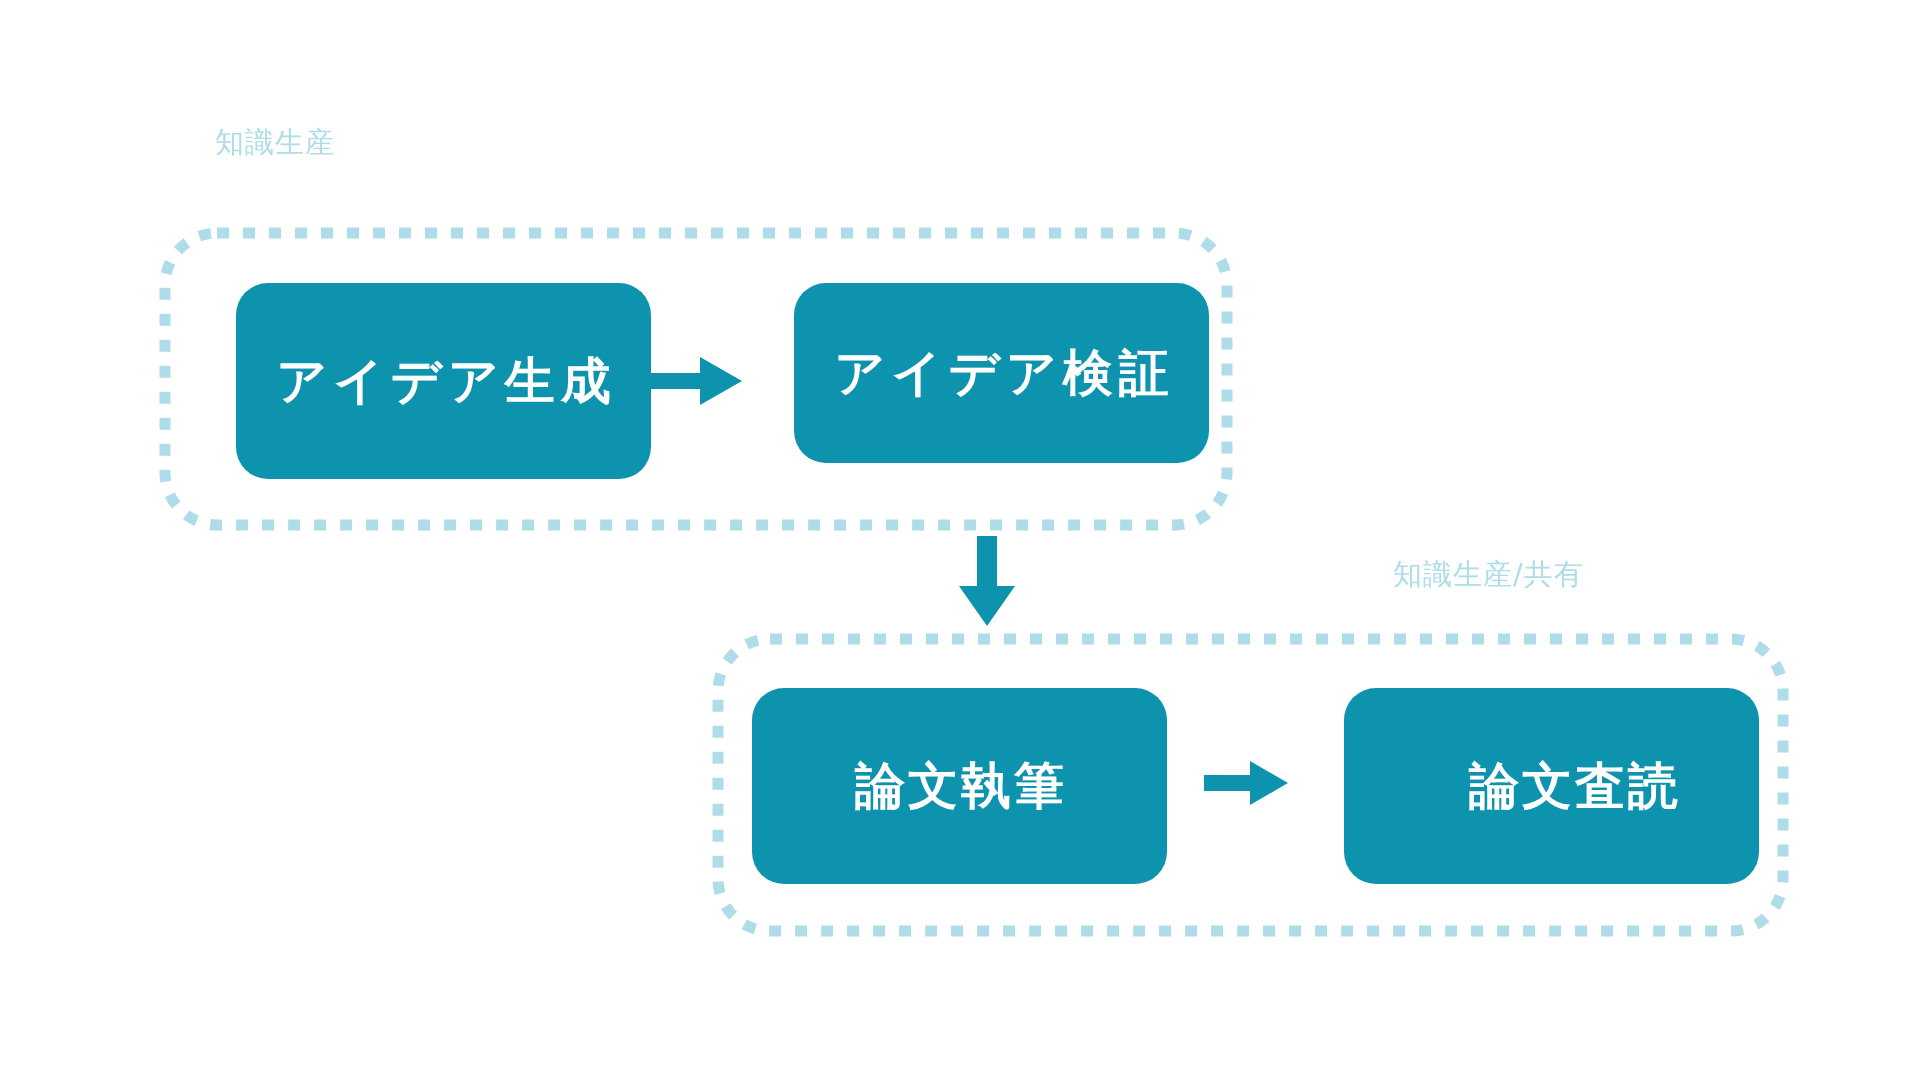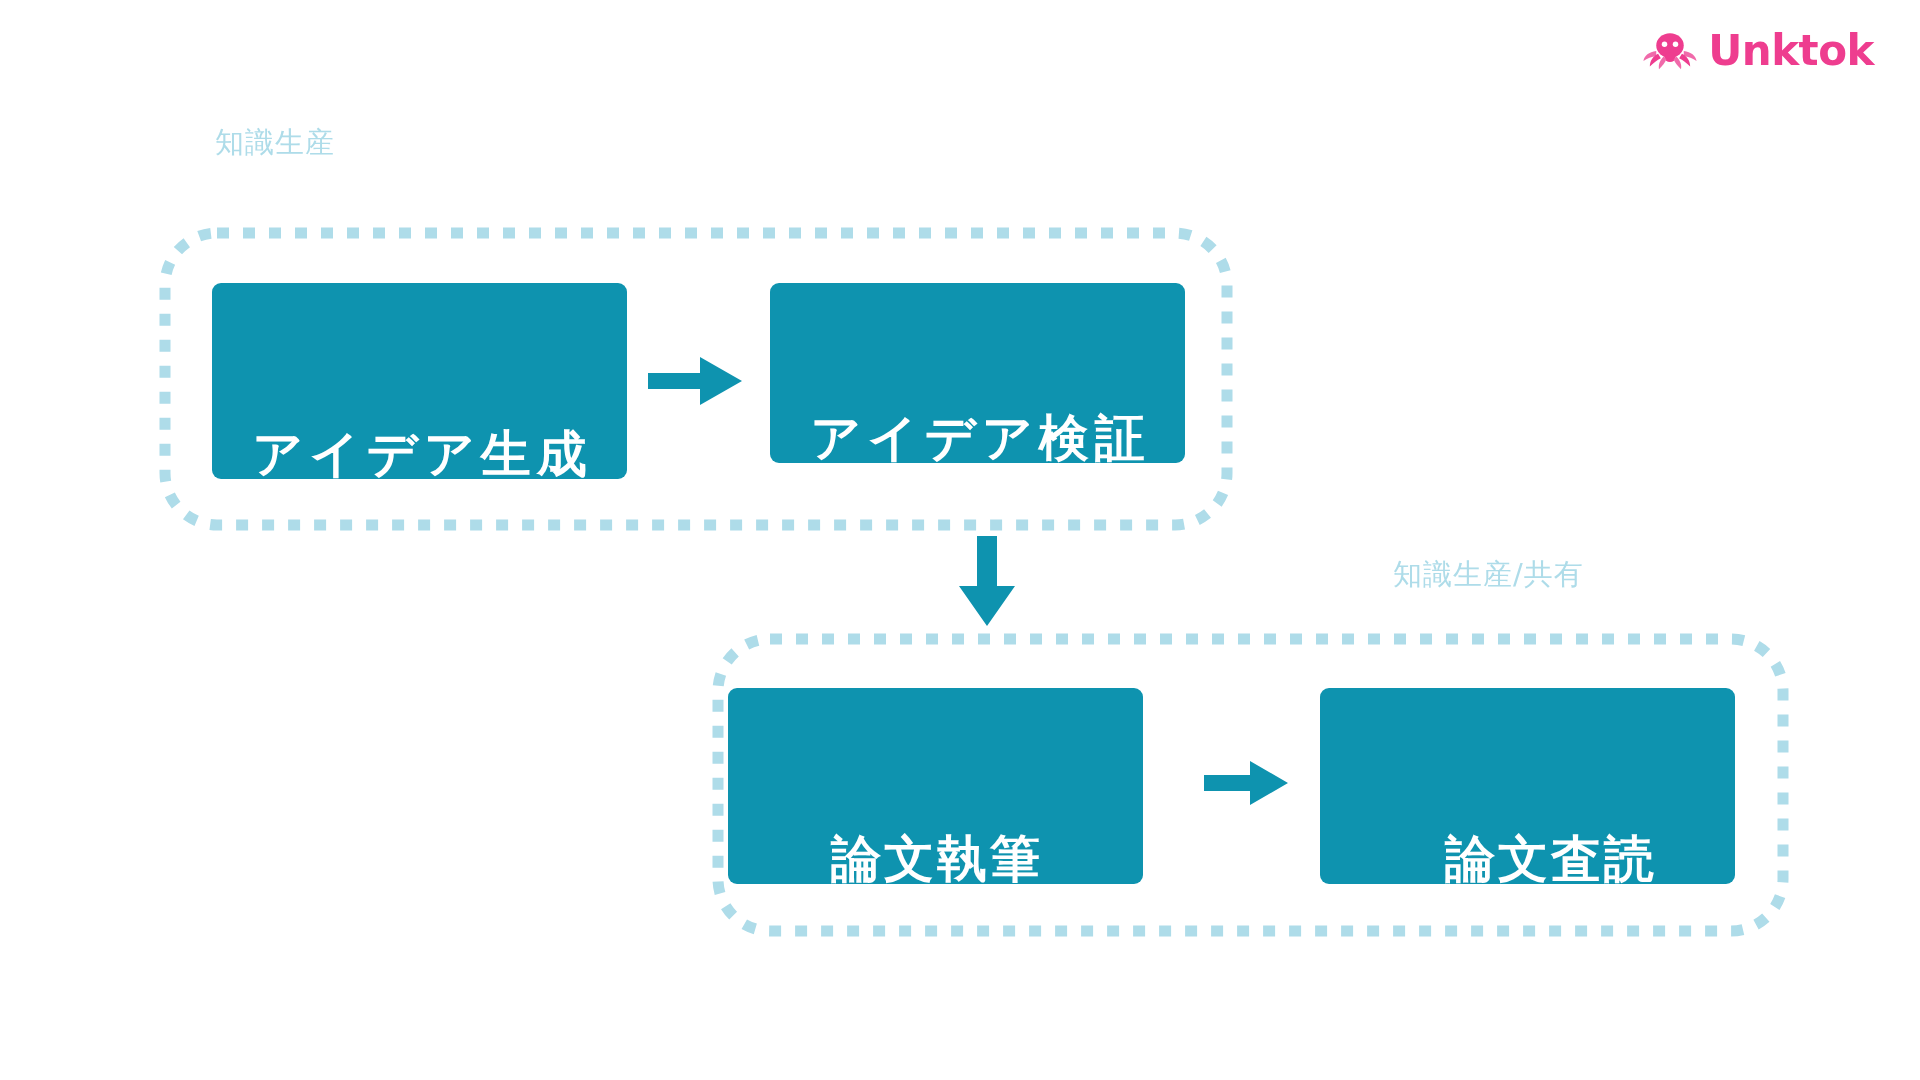--- a/index.html
+++ b/index.html
@@ -70,25 +70,26 @@
     color: #AEDCE9;
     white-space: nowrap;
     line-height: 1;
     letter-spacing: 1px;
   }
 
   
   .node-box {
     position: absolute;
     background: #0E93AF;
-    border-radius: 9px;
+    border-radius: 32px;
     display: flex;
-    align-items: flex-end;
+    align-items: center;
     justify-content: center;
     box-sizing: border-box;
+    margin-left: 24px;
   }
   .node-box .node-label {
     color: #ffffff;
     font-family: "DejaVu Sans", "Liberation Sans", sans-serif;
     font-size: 50px;
     font-weight: 700;
     line-height: 1;
     white-space: nowrap;
     text-align: center;
   }
@@ -108,40 +109,20 @@
   .arrow svg {
     display: block;
     overflow: visible;
   }
 </style>
 </head>
 <body>
 
 <div id="diagram-canvas">
 
-  <div id="brand-logo">
-    <svg class="logo-mark" viewBox="0 0 120 96" aria-hidden="true">
-
-      <ellipse cx="60" cy="36" rx="30" ry="27" fill="#EE3D8F"></ellipse>
-
-      <circle cx="48" cy="33" r="6" fill="#ffffff"></circle>
-      <circle cx="72" cy="33" r="6" fill="#ffffff"></circle>
-
-      <ellipse cx="60" cy="62" rx="12" ry="10" fill="#EE3D8F"></ellipse>
-
-      <path d="M30 48 C 14 50, 4 58, 2 70 C 10 64, 20 60, 30 60 Z" fill="#F06AAA"></path>
-      <path d="M34 54 C 22 60, 16 70, 16 82 C 24 74, 32 68, 40 64 Z" fill="#EE3D8F"></path>
-      <path d="M46 60 C 38 68, 34 78, 36 88 C 44 80, 50 72, 52 66 Z" fill="#F06AAA"></path>
-
-      <path d="M90 48 C 106 50, 116 58, 118 70 C 110 64, 100 60, 90 60 Z" fill="#F06AAA"></path>
-      <path d="M86 54 C 98 60, 104 70, 104 82 C 96 74, 88 68, 80 64 Z" fill="#EE3D8F"></path>
-      <path d="M74 60 C 82 68, 86 78, 84 88 C 76 80, 70 72, 68 66 Z" fill="#F06AAA"></path>
-    </svg>
-    <span class="logo-word">Unktok</span>
-  </div>
 
   <div class="group-label" style="left:215px; top:128px;">知識生産</div>
 
   <div class="group-frame" style="left:160px; top:228px; width:1072px; height:302px;">
     <svg class="frame-svg" viewBox="0 0 1072 302" preserveAspectRatio="none" aria-hidden="true">
       <rect x="5" y="5" width="1062" height="292" rx="52" ry="52" fill="none" stroke="#AEDCE9" stroke-width="11" stroke-dasharray="12 14" stroke-linecap="butt"></rect>
     </svg>
   </div>
 
   <div class="node-box kana" style="left:212px; top:283px; width:415px; height:196px;">

